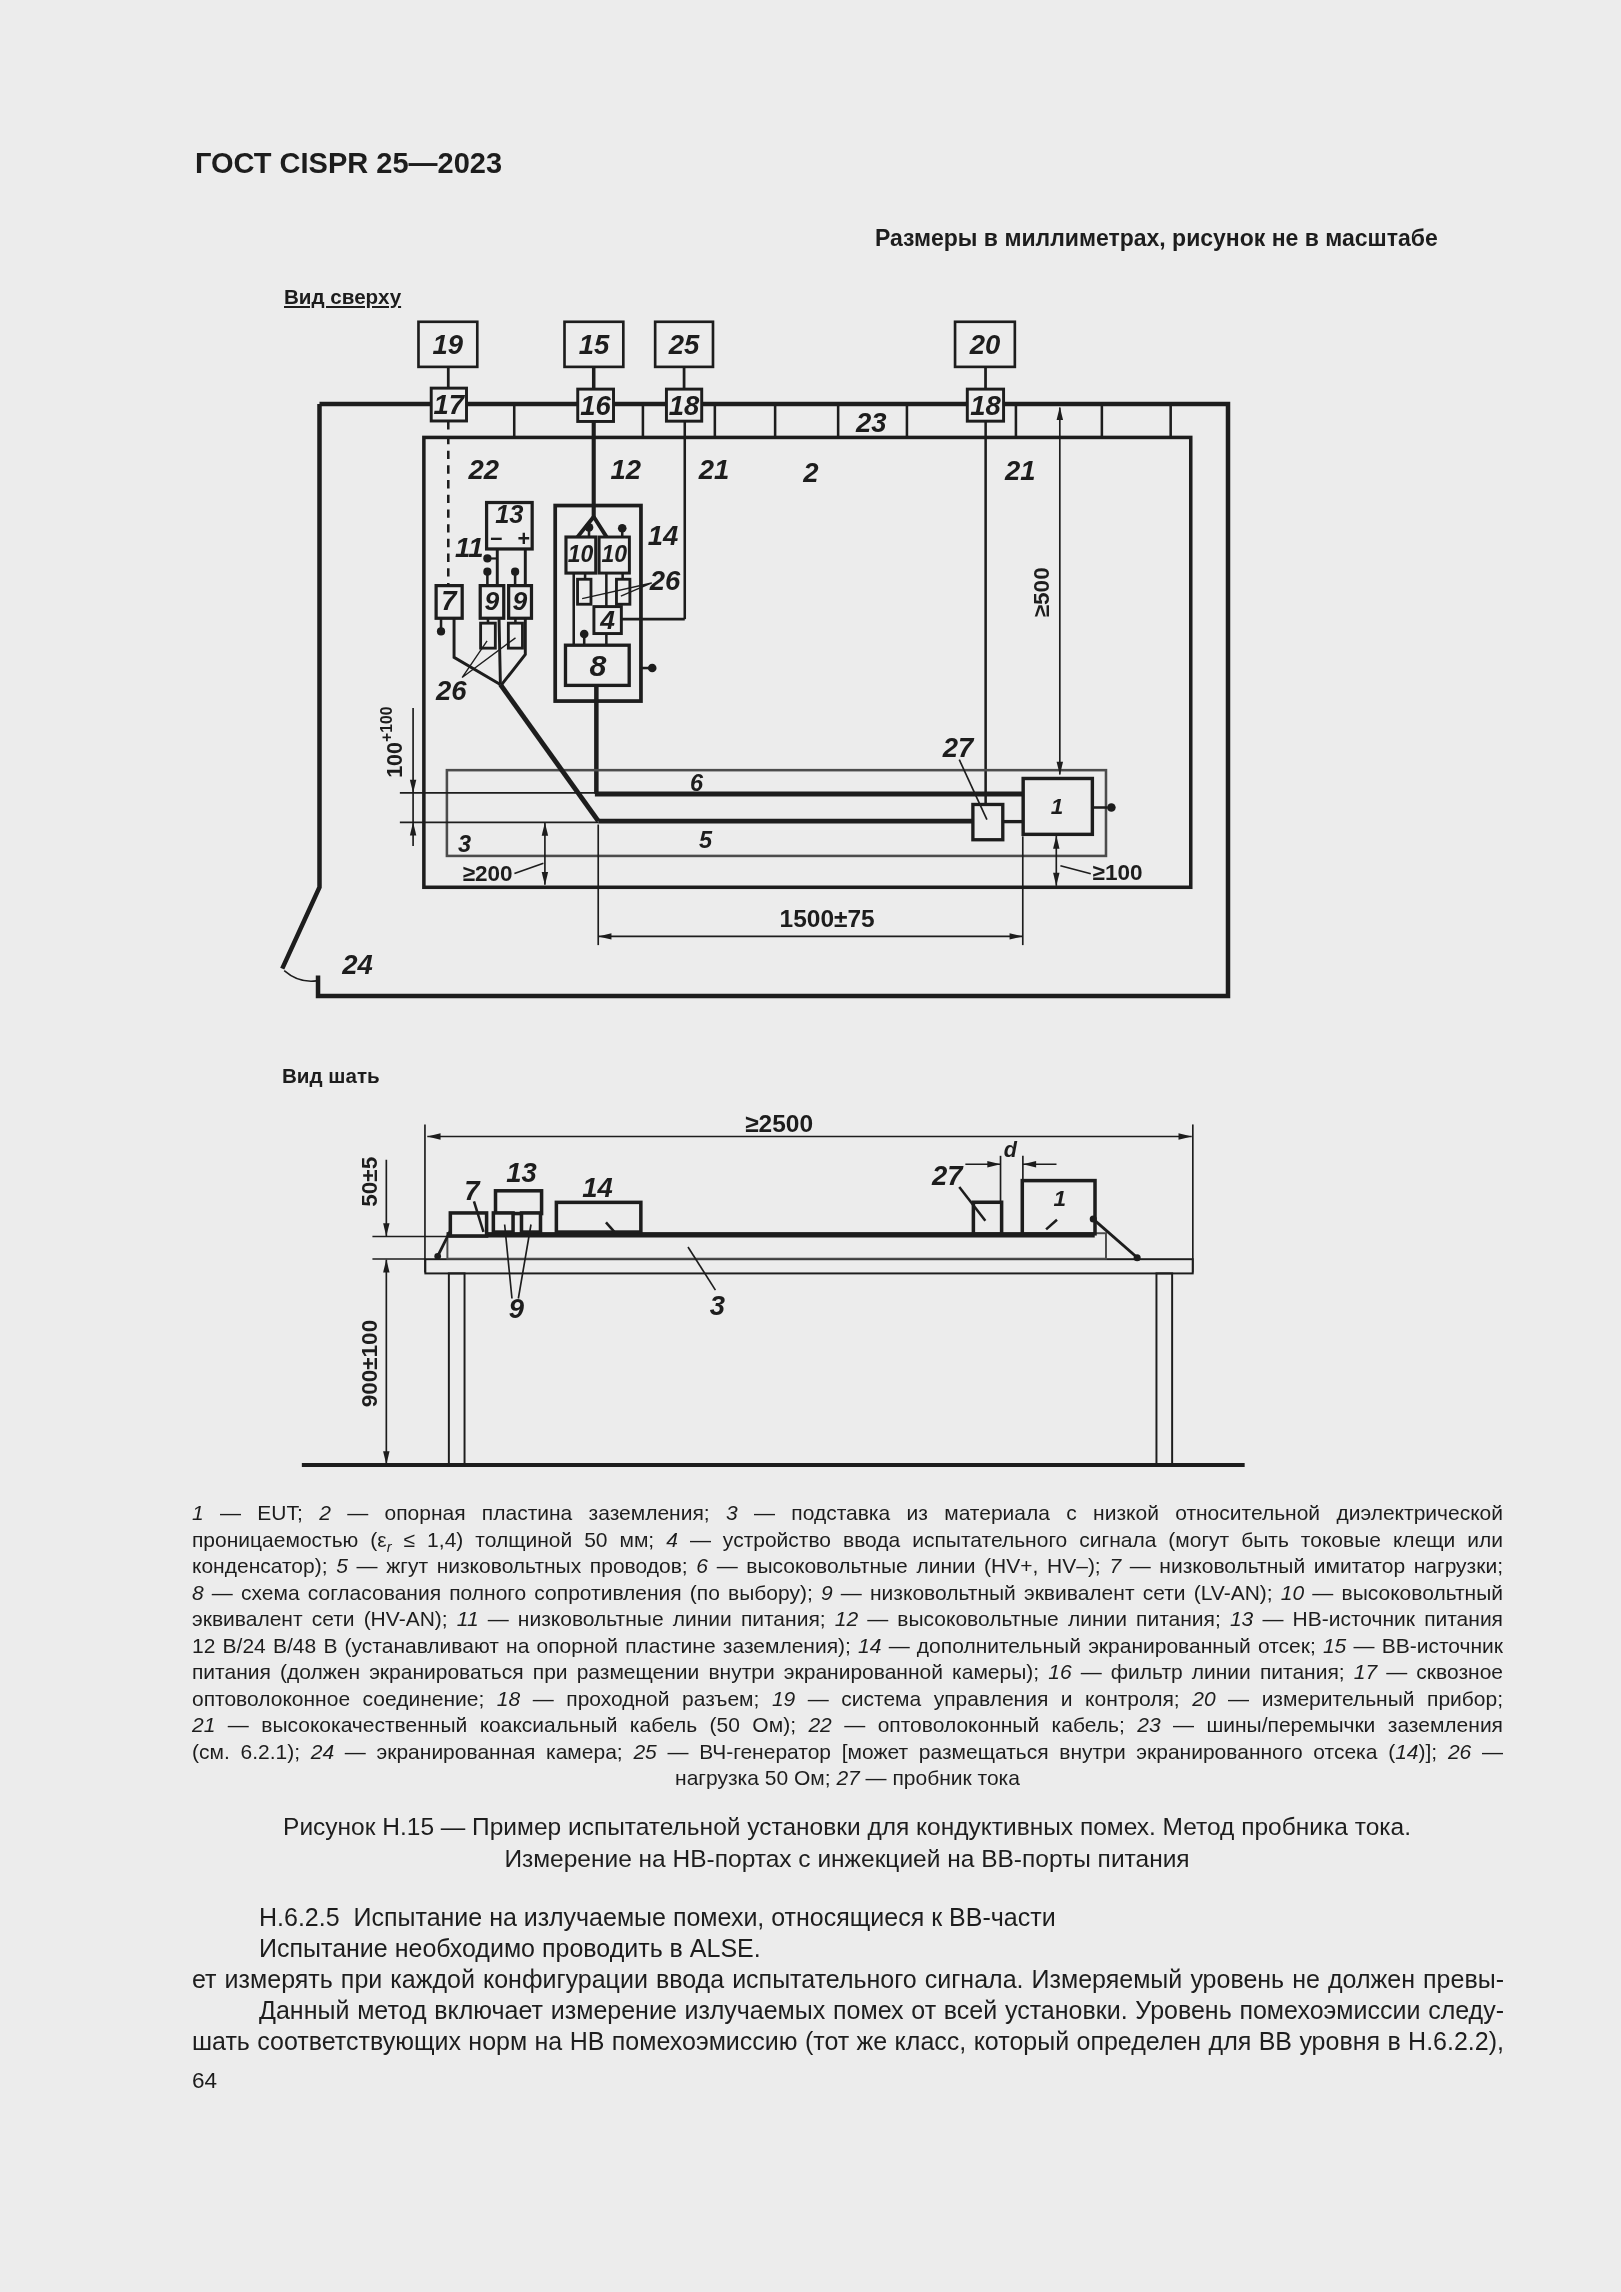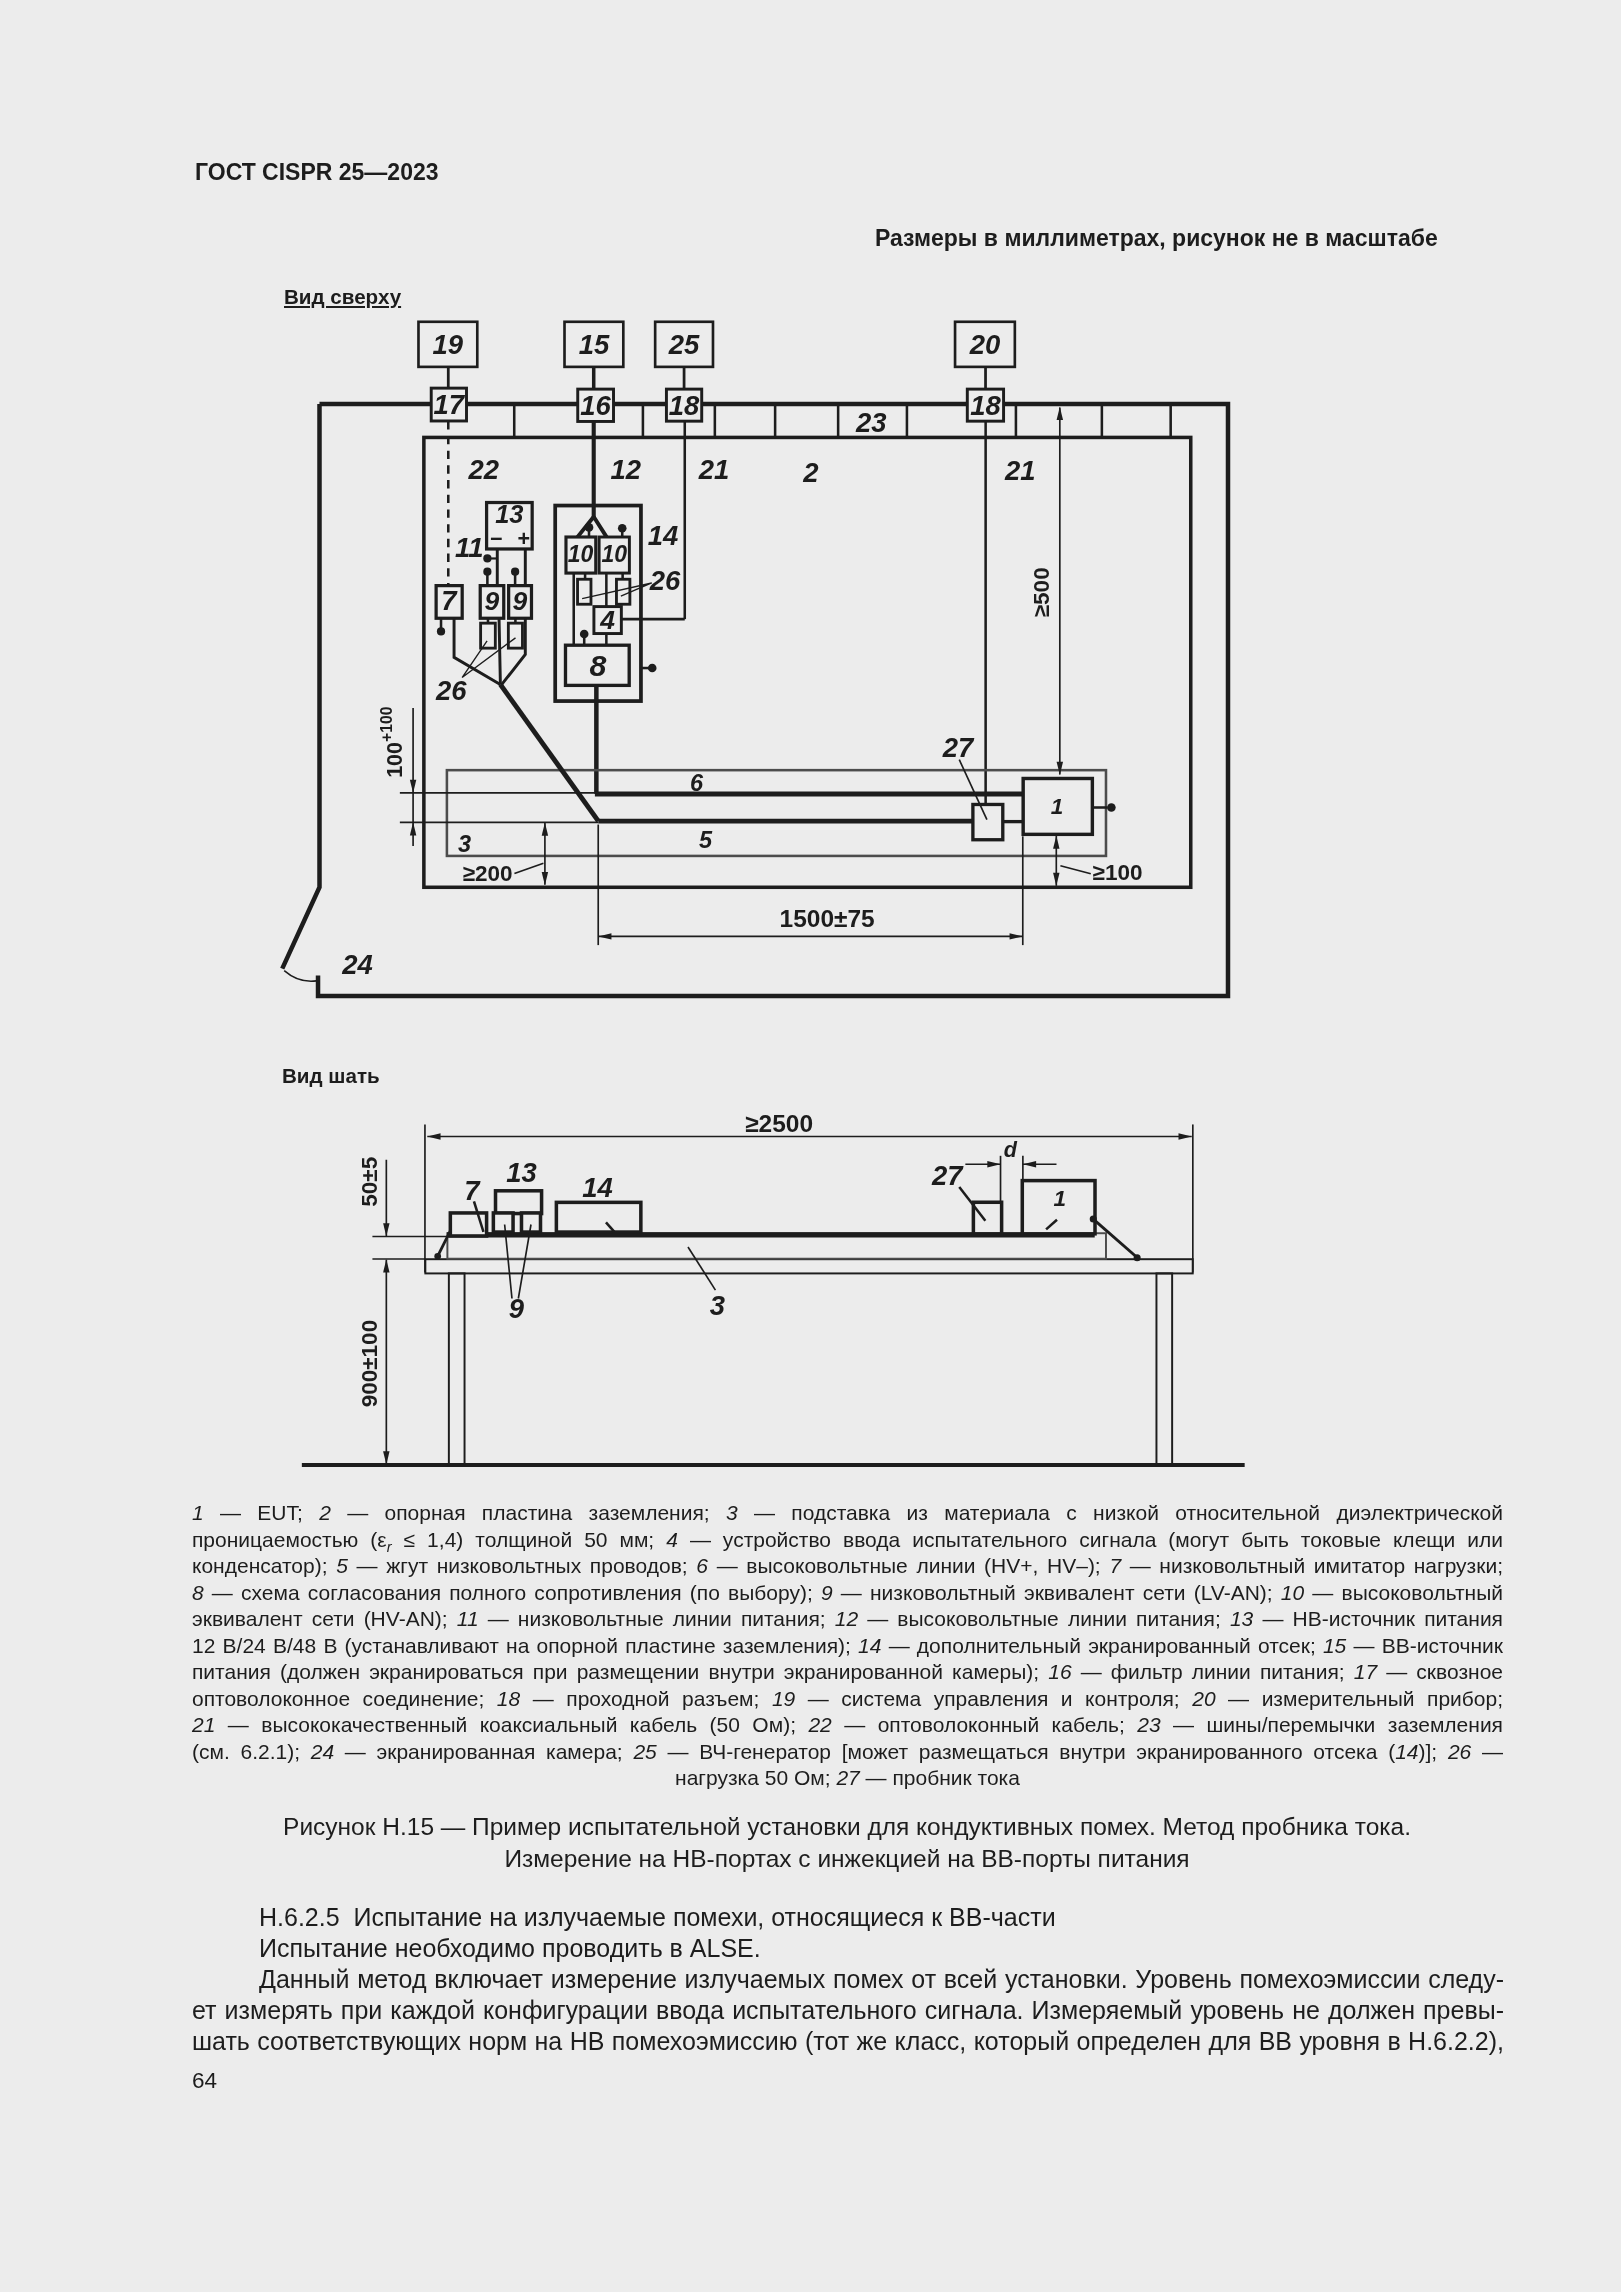--- a/index.html
+++ b/index.html
@@ -9,21 +9,21 @@
   .b{font-weight:bold;}
   .legend{font-size:21px;line-height:26.5px;}
   .legend .jl{text-align:justify;text-align-last:justify;}
   .legend i{font-style:italic;}
   .body-t{font-size:25px;line-height:31px;}
   .jl2{text-align:justify;text-align-last:justify;}
   sub{font-size:70%;line-height:0;}
 </style>
 </head>
 <body>
-<div class="abs b" style="left:195px;top:159px;font-size:23px;">ГОСТ CISPR 25—2023</div>
+<div class="abs b" style="left:195px;top:147px;font-size:29px;">ГОСТ CISPR 25—2023</div>
 <div class="abs b" style="left:875px;top:225px;font-size:23px;">Размеры в миллиметрах, рисунок не в масштабе</div>
 <div class="abs b" style="left:284px;top:285px;font-size:20.6px;text-decoration:underline;">Вид сверху</div>
 <div class="abs b" style="left:282px;top:1064px;font-size:20.6px;">Вид шать</div>
 
 <div class="abs legend" style="left:192px;top:1500px;width:1311px;">
 <div class="jl"><i>1</i> — EUT; <i>2</i> — опорная пластина заземления; <i>3</i> — подставка из материала с низкой относительной диэлектрической</div>
 <div class="jl">проницаемостью (ε<sub><i>r</i></sub> ≤ 1,4) толщиной 50 мм; <i>4</i> — устройство ввода испытательного сигнала (могут быть токовые клещи или</div>
 <div class="jl">конденсатор); <i>5</i> — жгут низковольтных проводов; <i>6</i> — высоковольтные линии (HV+, HV–); <i>7</i> — низковольтный имитатор нагрузки;</div>
 <div class="jl"><i>8</i> — схема согласования полного сопротивления (по выбору); <i>9</i> — низковольтный эквивалент сети (LV-AN); <i>10</i> — высоковольтный</div>
 <div class="jl">эквивалент сети (HV-AN); <i>11</i> — низковольтные линии питания; <i>12</i> — высоковольтные линии питания; <i>13</i> — НВ-источник питания</div>
@@ -35,22 +35,22 @@
 <div style="text-align:center;">нагрузка 50 Ом; <i>27</i> — пробник тока</div>
 </div>
 
 <div class="abs body-t" style="left:192px;top:1811px;width:1310px;text-align:center;font-size:24.5px;line-height:32px;">
 Рисунок Н.15 — Пример испытательной установки для кондуктивных помех. Метод пробника тока.<br>
 Измерение на НВ-портах с инжекцией на ВВ-порты питания</div>
 
 <div class="abs body-t" style="left:192px;top:1902px;width:1312px;">
 <div style="text-indent:67px;">Н.6.2.5&nbsp;&nbsp;Испытание на излучаемые помехи, относящиеся к ВВ-части</div>
 <div style="text-indent:67px;">Испытание необходимо проводить в ALSE.</div>
+<div class="jl2">ет измерять при каждой конфигурации ввода испытательного сигнала. Измеряемый уровень не должен превы-</div>
 <div class="jl2" style="text-indent:67px;">Данный метод включает измерение излучаемых помех от всей установки. Уровень помехоэмиссии следу-</div>
-<div class="jl2">ет измерять при каждой конфигурации ввода испытательного сигнала. Измеряемый уровень не должен превы-</div>
 <div class="jl2">шать соответствующих норм на НВ помехоэмиссию (тот же класс, который определен для ВВ уровня в Н.6.2.2),</div>
 </div>
 
 <div class="abs" style="left:192px;top:2068px;font-size:22.5px;">64</div>
 
 <svg class="abs" style="left:0;top:0;" width="1621" height="2293" viewBox="0 0 1654 2339" font-family="Liberation Sans, sans-serif" fill="none" stroke="#1d1d1d">
 <defs>
 <marker id="au" markerWidth="6" markerHeight="16" refX="3" refY="0.5" orient="auto" markerUnits="userSpaceOnUse">
         <path d="M3,0.5 L0.2,14 L5.8,14 Z" fill="#1d1d1d" stroke="none"></path>
       </marker>

